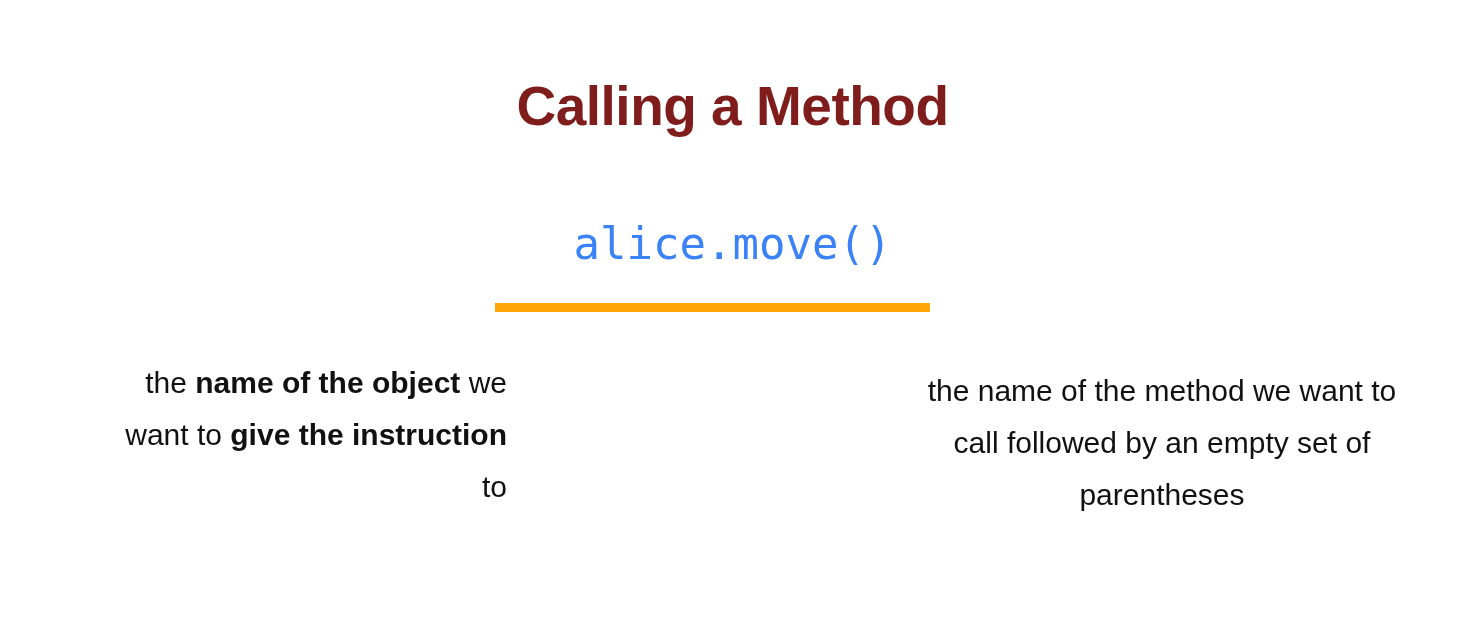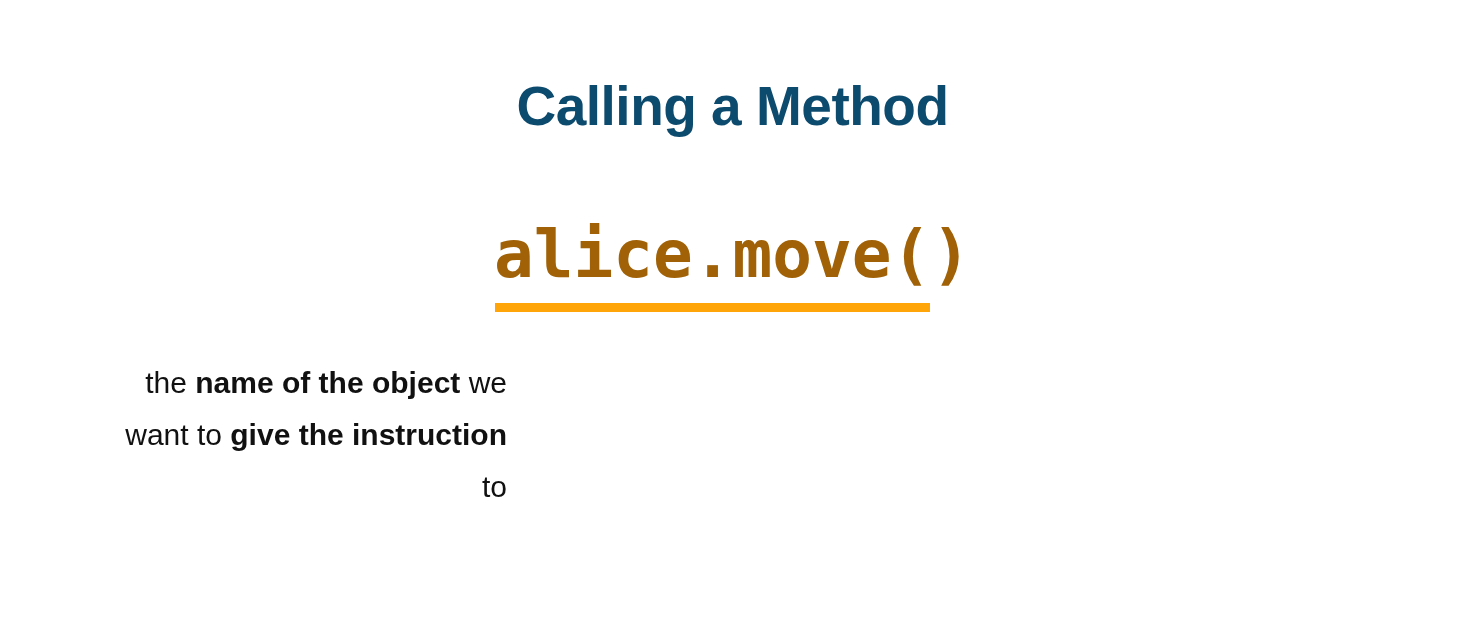--- a/index.html
+++ b/index.html
@@ -26,38 +26,38 @@
   .slide-title {
     position: absolute;
     top: 38px;
     left: 0;
     width: 1465px;
     text-align: center;
     font-family: "Liberation Sans", sans-serif;
     font-size: 55px;
     font-weight: 700;
     letter-spacing: -0.5px;
-    color: #0c4a6e;
+    color: #7f1d1d;
     line-height: 1.15;
   }
 
   
   .code-block {
     position: absolute;
     top: 222px;
     left: 0;
     width: 1465px;
     text-align: center;
   }
   .code-line {
     display: inline-block;
     font-family: "DejaVu Sans Mono", monospace;
-    font-size: 66px;
-    font-weight: 700;
-    color: #a16207;
+    font-size: 44px;
+    font-weight: 400;
+    color: #3b82f6;
     line-height: 1.0;
     letter-spacing: 0px;
     padding: 0 2px;
     white-space: pre;
   }
   .code-underline {
     position: absolute;
     left: 495px;
     top: 303px;
     width: 435px;
@@ -111,15 +111,16 @@
   <h1 class="slide-title">Calling a Method</h1>
 
   <div class="code-block">
     <span class="code-line">alice.move()</span>
   </div>
 
   <div class="code-underline"></div>
 
   <div class="captions">
     <div class="caption caption-1"><span>the </span><b>name of the object</b><span> we want to </span><b>give the instruction</b><span> to</span></div>
+    <div class="caption caption-3"><span>the name of the method we want to call followed by an empty set of parentheses</span></div>
   </div>
 
 </div>
 
 </body></html>

